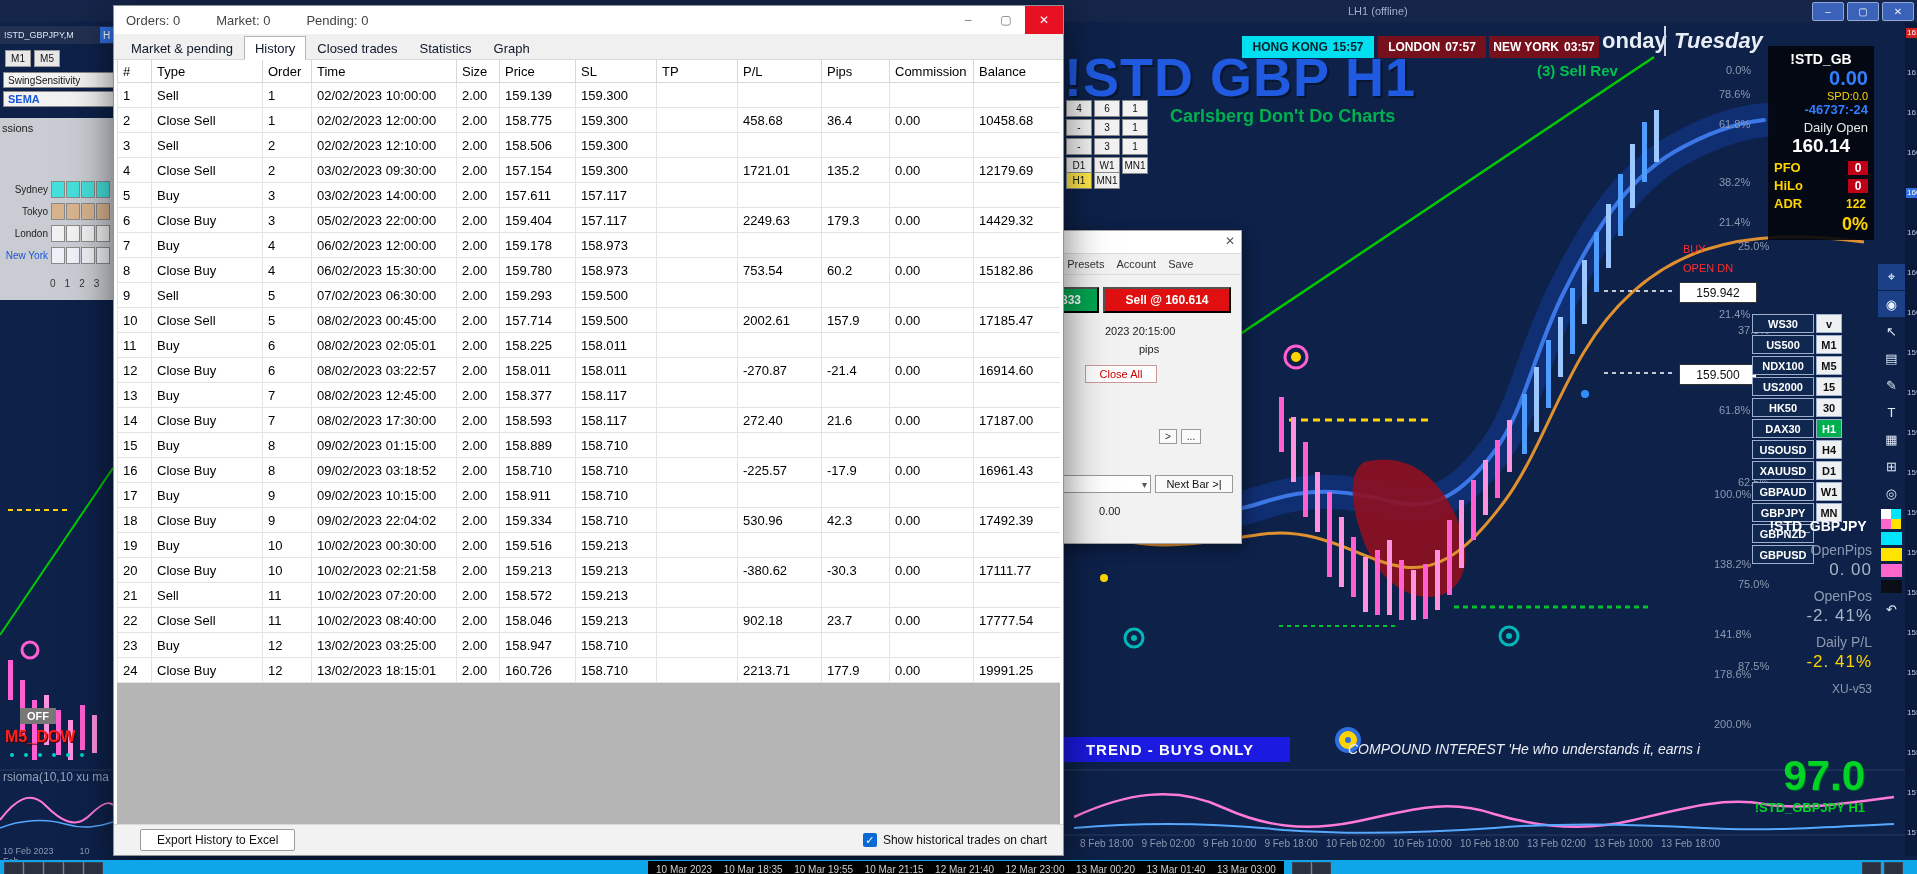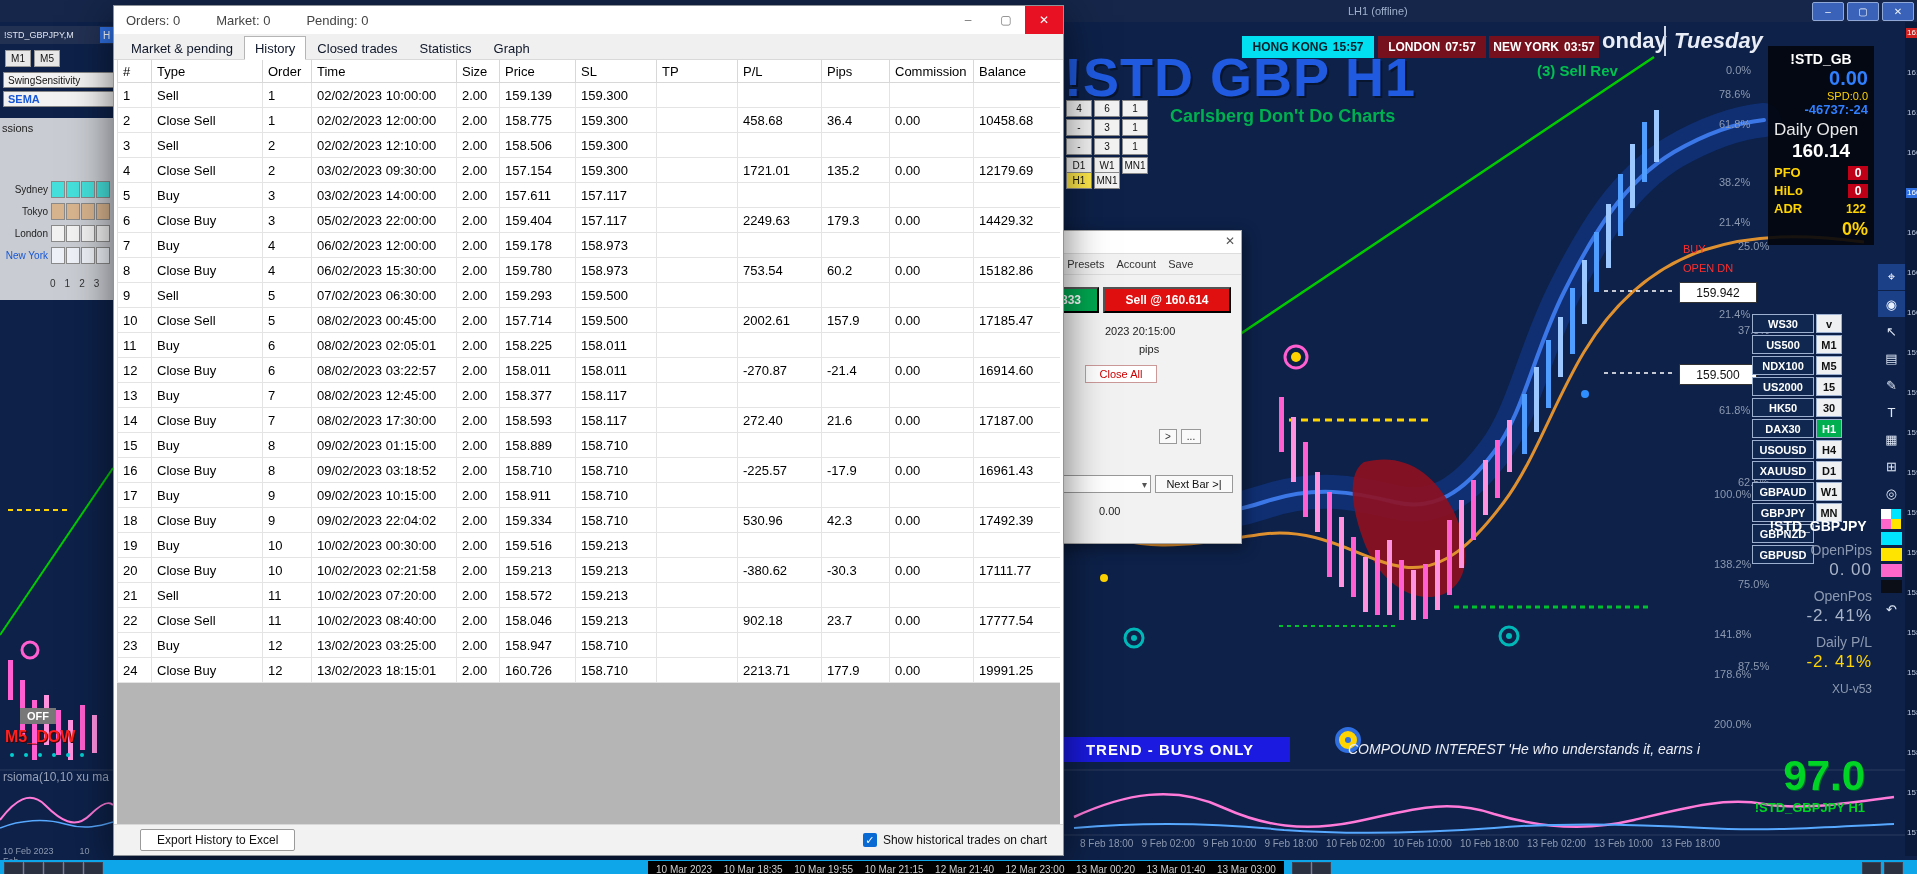--- a/index.html
+++ b/index.html
@@ -59,21 +59,21 @@
   #big97{left:1733px;top:752px;width:132px;text-align:right;font-size:42px;font-weight:bold;color:#00d425;z-index:10;text-shadow:1px 1px 0 #063;}
   #stdh1{left:1733px;top:800px;width:132px;text-align:right;font-size:13px;font-weight:bold;color:#00d425;z-index:10;}
   #mtl{left:1080px;top:838px;width:640px;display:flex;justify-content:space-between;z-index:10;font-size:10px;color:#8d99b0;white-space:nowrap;}
 
   
   #info{left:1768px;top:46px;width:106px;background:rgba(2,5,12,.9);z-index:15;padding:5px 6px;box-sizing:border-box;}
   .inf-title{text-align:center;color:#fff;font-weight:bold;font-size:14px;}
   .inf-big{text-align:right;color:#2f7fff;font-weight:bold;font-size:20px;}
   .inf-spd{text-align:right;color:#ffd400;font-size:11px;}
   .inf-ctr{text-align:right;color:#2f7fff;font-weight:bold;font-size:13px;}
-  .inf-dol{text-align:left;color:#e8e8e8;font-size:17px;margin-top:3px;}
+  .inf-dol{text-align:right;color:#e8e8e8;font-size:13px;margin-top:3px;}
   .inf-dov{text-align:center;color:#fff;font-weight:bold;font-size:19px;}
   .inf-row{display:flex;justify-content:space-between;align-items:center;margin-top:3px;}
   .inf-lab{color:#ffd400;font-weight:bold;font-size:13px;}
   .inf-val{background:var(--vb,#c00016);color:var(--vc,#fff);font-size:12px;font-weight:bold;min-width:16px;text-align:center;padding:0 2px;}
   .inf-pct{text-align:right;color:#ffd400;font-weight:bold;font-size:18px;margin-top:3px;}
 
   
   #symbols{left:1752px;top:266px;z-index:15;margin-top:48px;}
   .symrow{display:flex;gap:2px;margin-bottom:2px;}
   .symbtn{width:62px;height:19px;background:#10284f;border:1px solid #9db0d0;color:#fff;font-size:11px;font-weight:bold;display:flex;align-items:center;justify-content:center;padding:0;}

